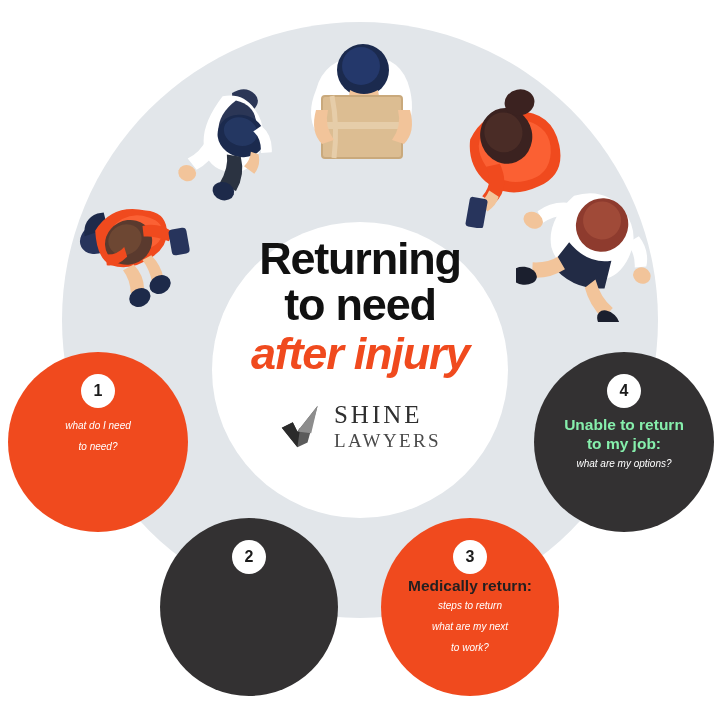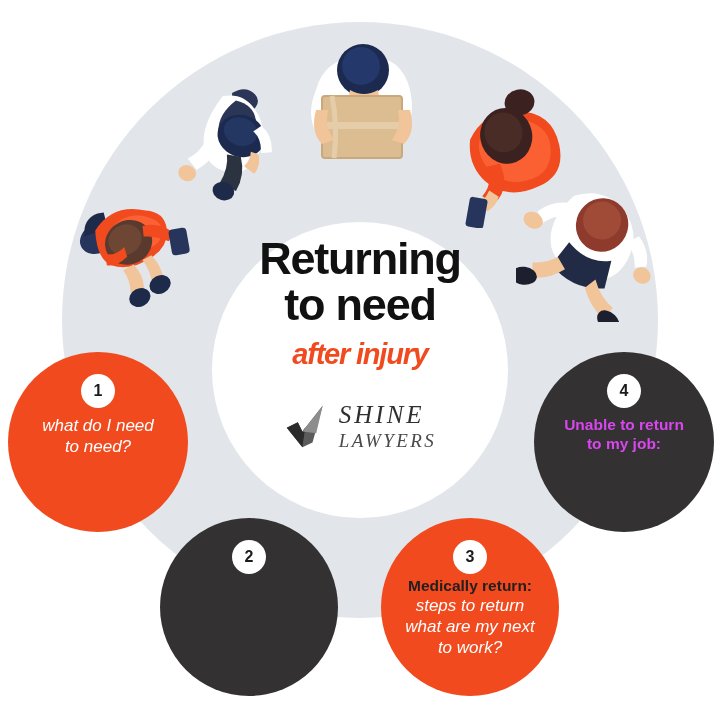--- a/index.html
+++ b/index.html
@@ -50,38 +50,37 @@
   .title-line {
     font-weight: 700;
     font-size: 45px;
     line-height: 46px;
     letter-spacing: -1.2px;
     color: #111111;
   }
   .title-accent {
     font-weight: 700;
     font-style: italic;
-    font-size: 29px;
+    font-size: 45px;
     line-height: 52px;
     letter-spacing: -1.2px;
     color: #f04a1e;
   }
   
   .logo-row {
     margin-top: 22px;
     display: flex;
     align-items: center;
     justify-content: center;
     gap: 9px;
   }
   .logo-mark { width: 46px; height: 46px; display:block; }
   .logo-words {
     text-align: left;
     line-height: 1;
-    font-style: italic;
   }
   .logo-shine {
     font-size: 25px;
     letter-spacing: 3.0px;
     color: #2f2f2f;
     font-family: "Liberation Serif", serif;
   }
   .logo-lawyers {
     font-size: 19px;
     letter-spacing: 2.4px;
@@ -122,24 +121,24 @@
     transform: translateX(-50%);
     width: 88%;
     text-align: center;
   }
   .step-head {
     font-weight: 700;
     font-size: 15.5px;
     line-height: 19px;
   }
   .step-head--dark-on-orange { color: #231f20; }
-  .step-head--orange-on-dark { color: #d946ef; }
+  .step-head--orange-on-dark { color: #86efac; }
   .step-sub {
     font-style: italic;
-    font-size: 17px;
+    font-size: 10px;
     line-height: 20px;
     color: #ffffff;
     margin-top: 1px;
   }
   
   #step-1 { left: 8px;   top: 352px; width: 180px; height: 180px; }
   #step-1 .step-text { top: 63px; }
   #step-2 { left: 160px; top: 518px; width: 178px; height: 178px; }
   #step-2 .step-text { top: 58px; }
   #step-3 { left: 381px; top: 518px; width: 178px; height: 178px; }
@@ -273,16 +272,17 @@
       <div class="step-sub">what are my next</div>
       <div class="step-sub">to work?</div>
     </div>
   </div>
 
   <div class="step step--dark" id="step-4">
     <div class="badge">4</div>
     <div class="step-text">
       <div class="step-head step-head--orange-on-dark">Unable to return</div>
       <div class="step-head step-head--orange-on-dark">to my job:</div>
+      <div class="step-sub">what are my options?</div>
     </div>
   </div>
 
 </div>
 
 </body></html>

